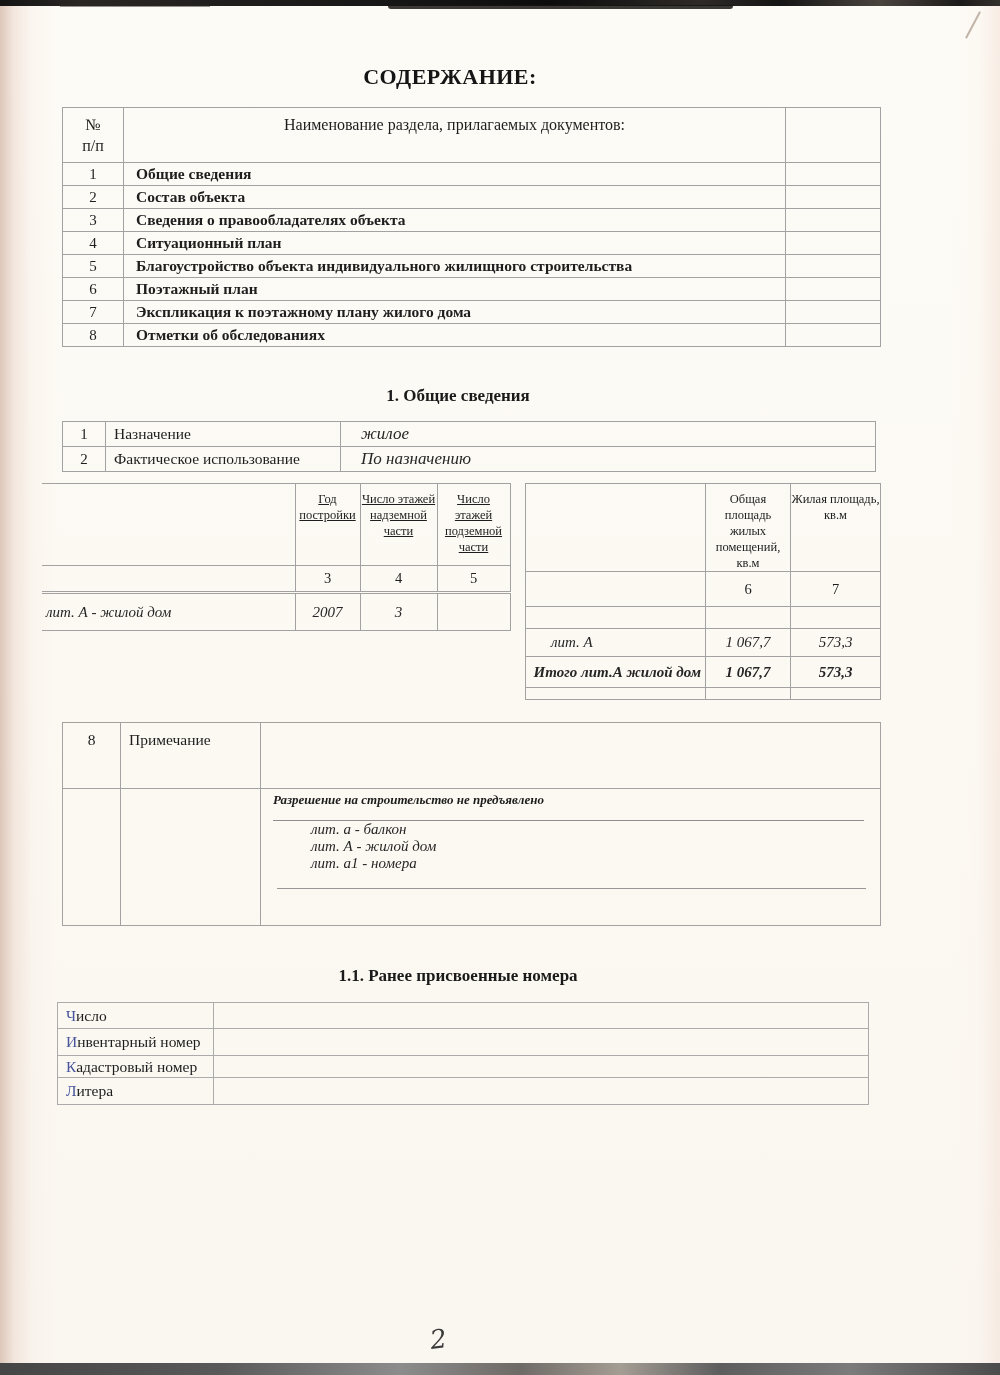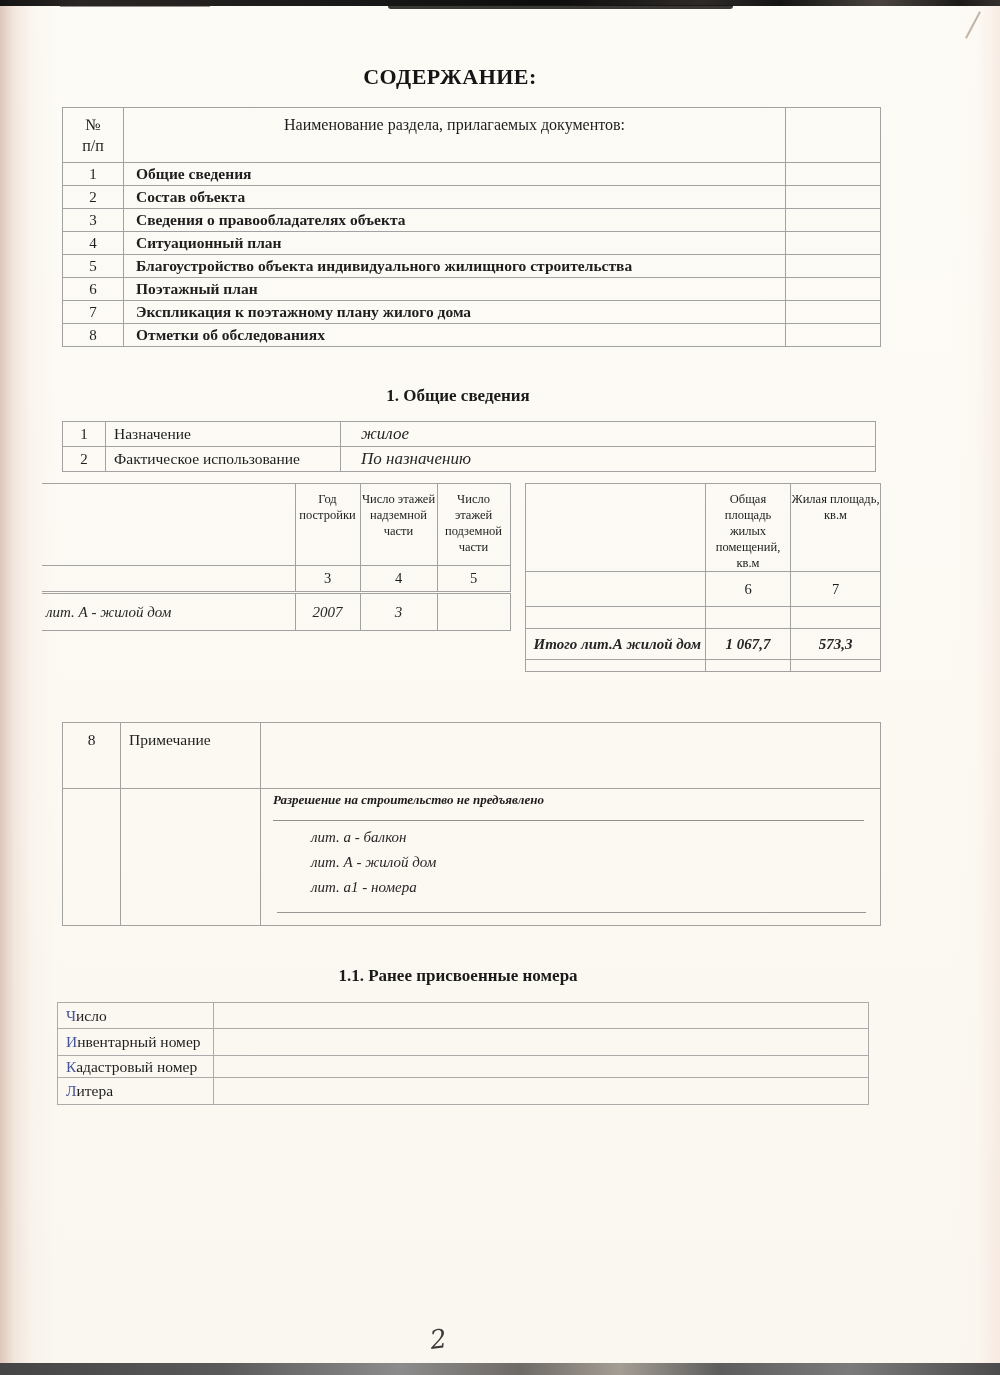--- a/index.html
+++ b/index.html
@@ -39,21 +39,21 @@
   .toc .name{padding-left:12px;font-size:15.5px;font-weight:bold;}
   
   .gen{left:62px;top:421px;width:813px;}
   .gen tr{height:25px;}
   .gen .num{text-align:center;font-size:15px;}
   .gen .lab{padding-left:8px;font-size:15.5px;}
   .gen .val{padding-left:20px;font-style:italic;font-size:17px;color:#262626;}
   
   .tbl-left{left:42px;top:483px;width:468px;}
   .tbl-left td:first-child{border-left:none;}
-  .tbl-left tr.hrow{height:82px;}
+  .tbl-left tr.hrow{height:82px;text-decoration:underline;}
   .tbl-left tr.nums{height:27px;}
   .tbl-left tr.nums td{border-bottom:3px double #a2a2a2;}
   .tbl-left tr.drow{height:38px;}
   .hsmall{font-size:12.5px;text-align:center;vertical-align:top;padding-top:7px;line-height:16px;}
   .cnum{text-align:center;font-size:14.5px;}
   .itl{font-style:italic;font-size:15px;color:#262626;}
   .lbl-left{padding-left:4px;}
   
   .tbl-right{left:525px;top:483px;width:355px;}
   .tbl-right tr.hrow{height:82px;}
@@ -69,21 +69,21 @@
   
   .note-tbl{left:62px;top:722px;width:818px;}
   .note-tbl tr.r1{height:66px;}
   .note-tbl tr.r2{height:137px;}
   .note-tbl td{vertical-align:top;}
   .note-num{text-align:center;padding-top:8px;font-size:15.5px;}
   .note-label{padding:8px 0 0 8px;font-size:15.5px;}
   .note-content{padding:3px 10px 0 12px;}
   .note-title{font-style:italic;font-weight:bold;font-size:13px;color:#1c1c1c;
     border-bottom:1px solid #8e8e8e;padding-bottom:12px;width:99%;}
-  .note-item{font-style:italic;font-size:15px;margin-left:38px;margin-top:8px;color:#262626;}
+  .note-item{font-style:italic;font-size:15px;margin-left:38px;margin-top:0;color:#262626;}
   .note-line{border-bottom:1px solid #979797;margin:16px 4px 0 4px;height:0;}
   
   .prev{left:57px;top:1002px;width:811px;}
   .prev tr.pr1{height:26px;}
   .prev tr.pr2{height:27px;}
   .prev tr.pr3{height:22px;}
   .prev tr.pr4{height:27px;}
   .prev .plab{padding-left:8px;font-size:15.5px;}
   .prev .plab::first-letter{color:#47549b;}
   .prev td{border-color:#ababab;}
@@ -226,20 +226,25 @@
       <tr class="nums">
         <td></td>
         <td class="cnum">6</td>
         <td class="cnum">7</td>
       </tr>
       <tr class="gap1">
         <td></td>
           <td></td>
           <td></td>
       </tr>
+      <tr class="drow1">
+        <td class="itl lbl-a">лит. А</td>
+        <td class="itl ctr">1 067,7</td>
+        <td class="itl ctr">573,3</td>
+      </tr>
       <tr class="drow2">
         <td class="itl bold lbl-itogo">Итого лит.А  жилой дом</td>
         <td class="itl bold ctr">1 067,7</td>
         <td class="itl bold ctr">573,3</td>
       </tr>
       <tr class="gap2">
         <td></td>
           <td></td>
           <td></td>
       </tr>

